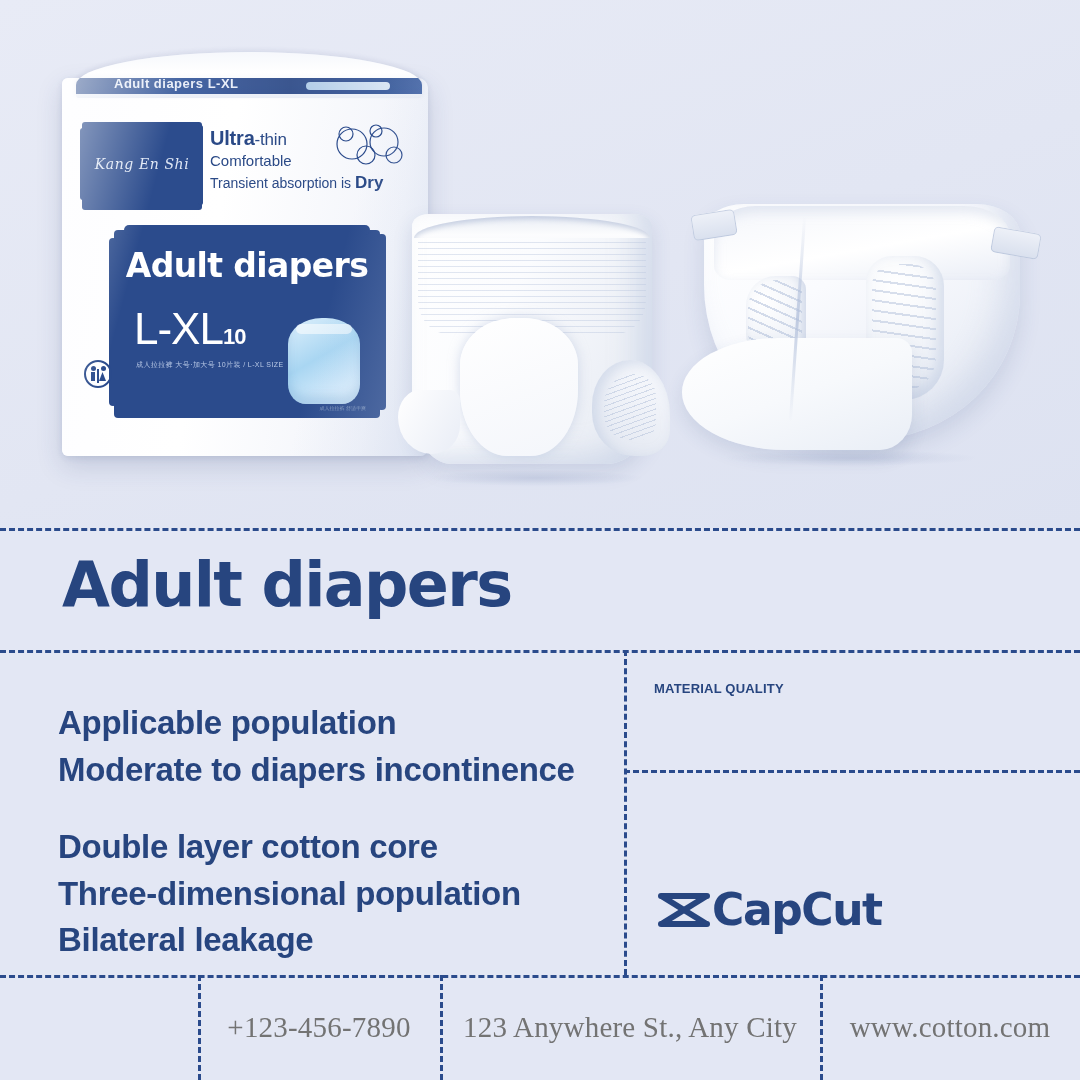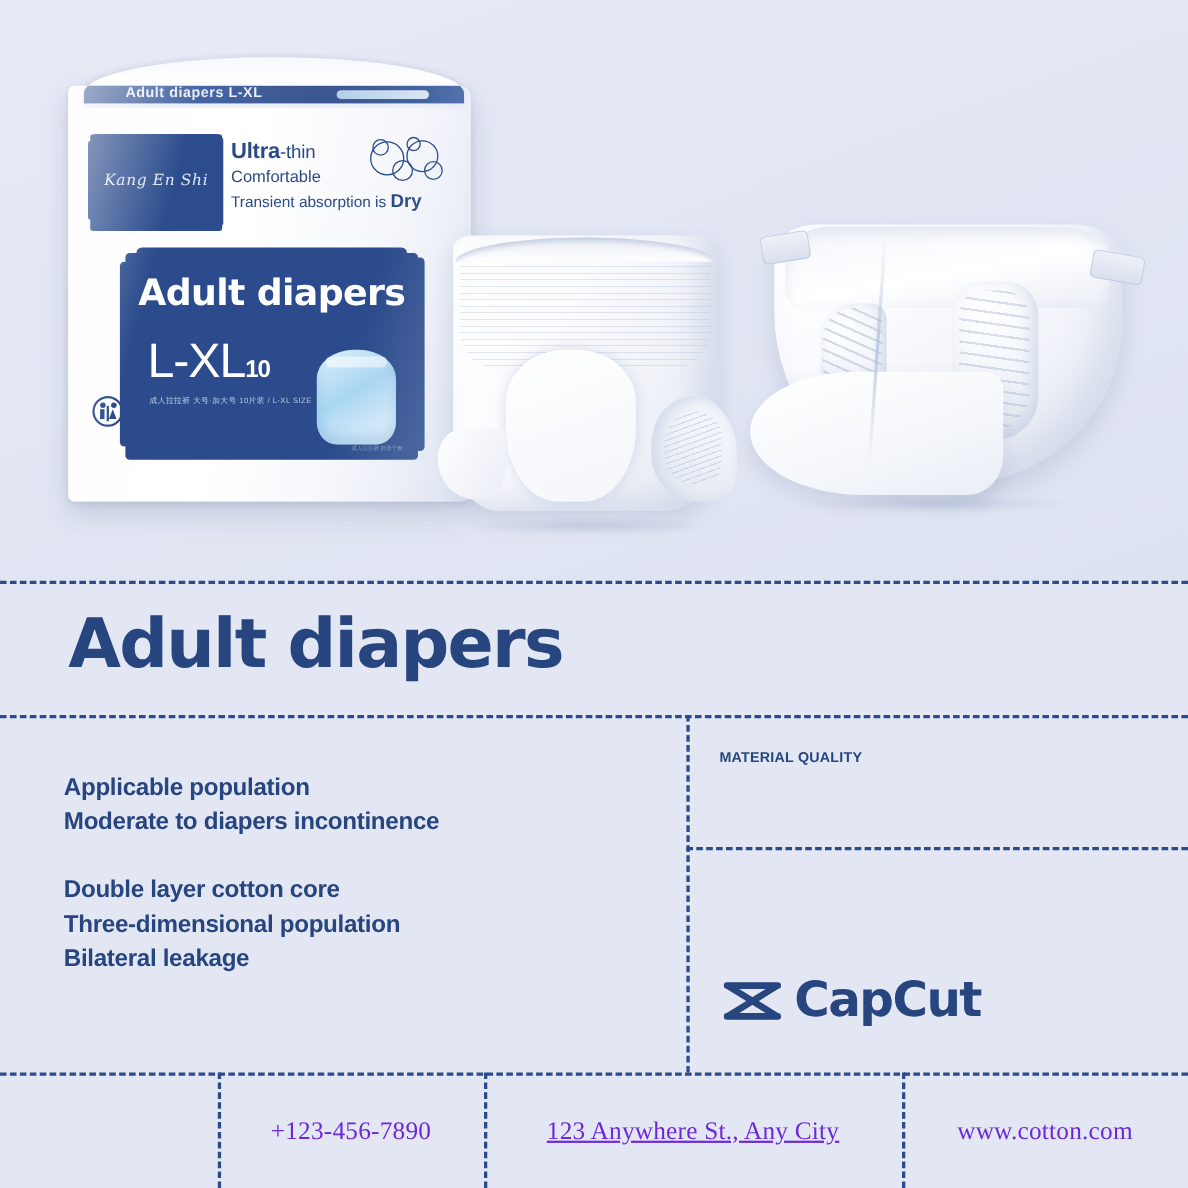--- a/index.html
+++ b/index.html
@@ -285,57 +285,57 @@
   #headline{
     position:absolute; left:62px; top:552px;
     font-size:62px; font-weight:700; color:#27457f;
     letter-spacing:-1.6px; line-height:1.05;
     font-family:"DejaVu Sans", sans-serif;
   }
 
   
   #features{
     position:absolute; left:58px; top:700px; width:540px;
-    color:#27457f; font-weight:700; font-size:22px; line-height:1.42;
+    color:#27457f; font-weight:700; font-size:33px; line-height:1.42;
     letter-spacing:-.3px;
   }
   #features .grp{ margin-bottom:30px; }
   #features .grp:last-child{ margin-bottom:0; }
 
   
   #material{
     position:absolute; left:654px; top:680px; width:410px; color:#27457f;
   }
   #material .mq-title{
     font-size:13px; font-weight:700; letter-spacing:.2px; line-height:1.35;
   }
   #material .mq-body{
     font-size:23px; font-weight:400; line-height:1.35; margin-top:1px;
     letter-spacing:-.2px;
   }
 
   #brand{
     position:absolute; left:656px; top:884px;
-    display:flex; align-items:center; gap:10px;
+    display:flex; align-items:center; gap:0;
   }
   #brand .mark{ width:56px; height:46px; flex:none; }
   #brand .name{
     font-size:44px; font-weight:700; color:#27457f; letter-spacing:-1.4px;
     font-family:"DejaVu Sans", sans-serif;
   }
 
   
   .foot{
     position:absolute; top:975px; height:105px;
     display:flex; align-items:center; justify-content:center;
-    color:#6d28d9; font-family:"Liberation Serif", serif; font-size:23px;
+    color:#737373; font-family:"Liberation Serif", serif; font-size:29px;
     letter-spacing:.2px;
   }
   #foot-phone { left:198px; width:242px; }
-  #foot-addr  { left:440px; width:380px;text-decoration:underline; }
+  #foot-addr  { left:440px; width:380px; }
   #foot-web   { left:820px; width:260px; }
 </style>
 </head>
 <body>
 
 <section id="hero">
 
   <div class="pkg">
     <div class="pkg-top">
       <div class="pkg-top-band"></div>

